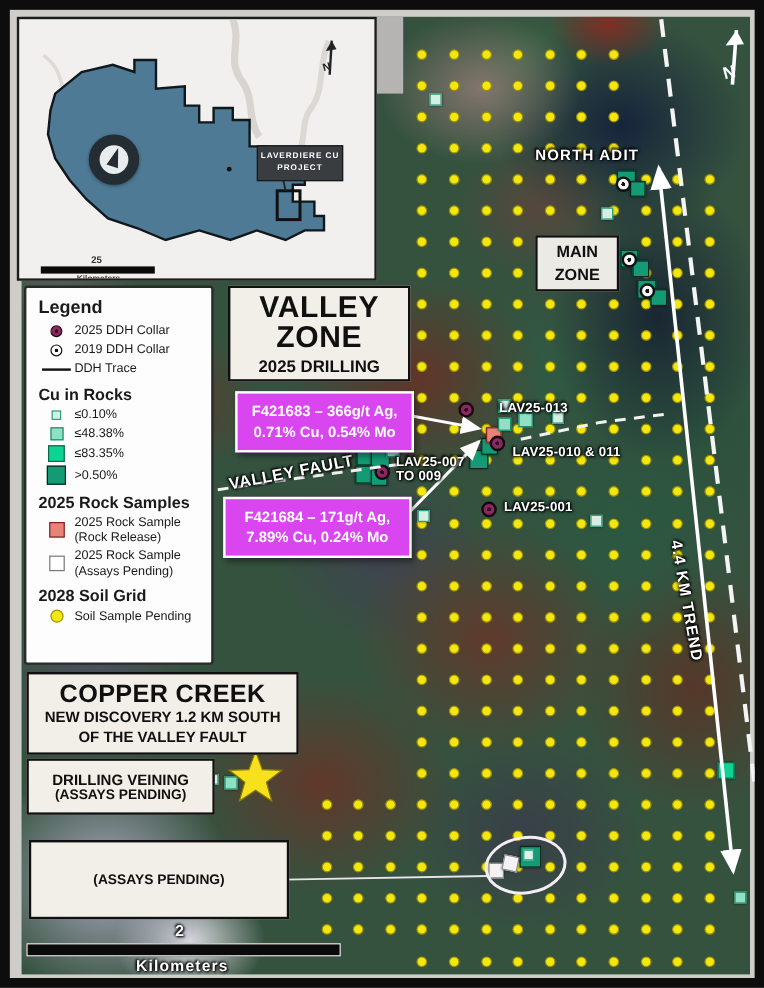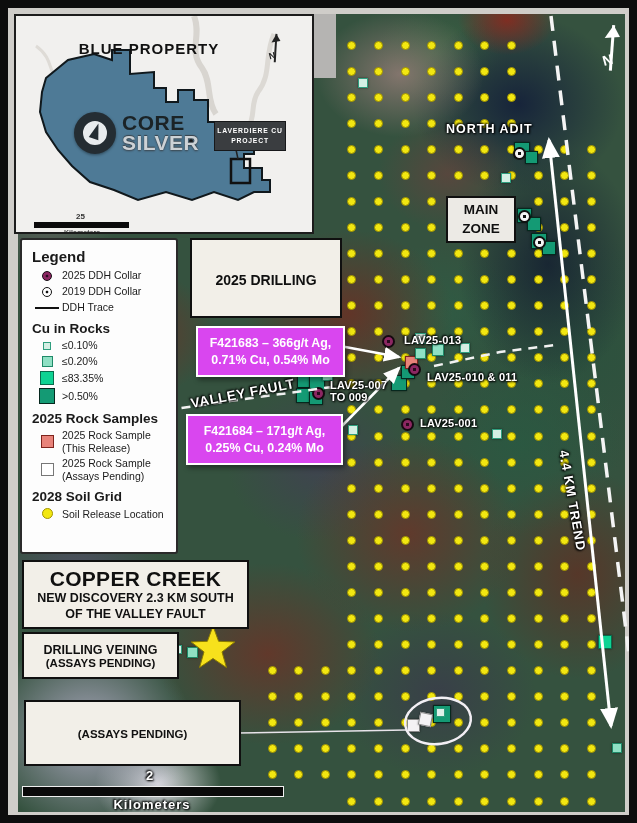--- a/index.html
+++ b/index.html
@@ -465,21 +465,21 @@
       </div>
       <div class="collar y2025" style="left: 381.5px; top: 334.5px;"></div>
       <div class="collar y2025" style="left: 407.5px; top: 362.5px;"></div>
       <div class="collar y2025" style="left: 400.5px; top: 417.5px;"></div>
       <div class="collar y2025" style="left: 311.5px; top: 386.5px;"></div>
       <div class="collar y2022" style="left: 512.5px; top: 146.5px;"></div>
       <div class="collar y2022" style="left: 517.5px; top: 209.5px;"></div>
       <div class="collar y2022" style="left: 532.5px; top: 235.5px;"></div>
     </div>
   <div id="label-layer">
-      <div class="collar-label" style="left: 404px; top: 334px;">LAV25-013</div>
+      <div class="collar-label" style="left: 416px; top: 334px;">LAV25-013</div>
       <div class="collar-label" style="left: 427px; top: 371px;">LAV25-010 &amp; 011</div>
       <div class="collar-label" style="left: 420px; top: 417px;">LAV25-001</div>
       <div class="collar-label" style="left: 330px; top: 379px;">LAV25-007
 TO 009</div>
     </div>
 
   <svg id="overlay-svg" viewBox="0 0 637 823">
     <defs>
       <marker id="ah" markerWidth="8" markerHeight="8" refX="6" refY="3" orient="auto-start-reverse">
         <path d="M0,0 L7,3 L0,6 Z" fill="#ffffff"></path>
@@ -502,34 +502,35 @@
   </svg>
 
   <div class="map-label" id="valley-fault-label">VALLEY FAULT</div>
   <div class="map-label" id="north-adit-label">NORTH ADIT</div>
   <div class="map-label" id="trend-label">4.4 KM TREND</div>
   <div class="map-label" id="scale-value">2</div>
   <div id="main-scalebar"></div>
   <div class="map-label" id="scale-unit">Kilometers</div>
 
   <div class="box" id="valley-zone-box">
+    <div class="t">VALLEY ZONE</div>
     <div class="s">2025 DRILLING</div>
   </div>
   <div class="dark-box" id="assay1-box">
     <div>F421683 – 366g/t Ag,</div>
     <div>0.71% Cu, 0.54% Mo</div>
   </div>
   <div class="dark-box" id="assay2-box">
     <div>F421684 – 171g/t Ag,</div>
-    <div>0.25% Cu, 0.24% Mo</div>
+    <div>7.89% Cu, 0.24% Mo</div>
   </div>
   <div class="box" id="main-zone-box">MAIN ZONE</div>
   <div class="box" id="copper-creek-box">
     <div class="t">COPPER CREEK</div>
-    <div class="s">NEW DISCOVERY 2.3 KM SOUTH OF THE VALLEY FAULT</div>
+    <div class="s">NEW DISCOVERY 1.2 KM SOUTH OF THE VALLEY FAULT</div>
   </div>
   <div class="box" id="stockwork-box">
     <div class="t">DRILLING VEINING</div>
     <div class="s">(ASSAYS PENDING)</div>
   </div>
   <div class="box" id="porphyry-box">
     <div class="s">(ASSAYS PENDING)</div>
   </div>
 
   <div id="inset">
@@ -540,27 +541,22 @@
       <path fill="#4e7a96" stroke="#10181c" stroke-width="2" d="M30,62 L52,44 L78,38 L96,44 L96,34 L114,34 L114,58 L138,56 L138,72 L150,72 L150,86 L162,86 L162,74 L178,74 L178,84 L192,84 L192,106 L206,106 L206,116 L220,116 L220,126 L238,126 L238,138 L228,138 L228,152 L246,152 L246,164 L254,164 L254,176 L238,176 L222,184 L198,176 L176,184 L150,176 L122,184 L98,174 L74,166 L56,150 L42,134 L30,116 L24,96 L26,76 Z"></path>
       <rect x="215" y="143" width="19" height="24" fill="none" stroke="#111" stroke-width="2.5"></rect>
       <line x1="219" y1="129" x2="222" y2="143" stroke="#222" stroke-width="1.5"></line>
       <circle cx="175" cy="125" r="2" fill="#111"></circle>
       <g transform="translate(250,16) rotate(-15 8 16)">
         <line x1="5" y1="30" x2="14" y2="3" stroke="#222" stroke-width="2"></line>
         <polygon points="14,3 7,10 16,11" fill="#222"></polygon>
         <text x="1" y="26" font-size="9" font-weight="900" fill="#222">N</text>
       </g>
     </svg>
-    <div id="inset-title">BLUE PROPERTY</div>
     <div id="logo">
       <div id="logo-emblem"></div>
-      <div id="logo-words">
-        <div id="logo-word1">CORE</div>
-        <div id="logo-word2">SILVER</div>
-      </div>
     </div>
     <div id="project-label">LAVERDIERE CU PROJECT</div>
     <div id="inset-scale-value">25</div>
     <div id="inset-scalebar"></div>
     <div id="inset-scale-unit">Kilometers</div>
   </div>
 
   <div id="legend">
     <div id="legend-title">Legend</div>
     <div id="legend-items">
@@ -576,41 +572,41 @@
           <div class="lg-icon trace"></div>
           <div class="lg-label">DDH Trace</div>
         </div>
         <div class="lg-header">Cu in Rocks</div>
         <div class="lg-row">
           <div class="lg-icon cu10"></div>
           <div class="lg-label">≤0.10%</div>
         </div>
         <div class="lg-row">
           <div class="lg-icon cu20"></div>
-          <div class="lg-label">≤0.20%</div>
+          <div class="lg-label">≤48.38%</div>
         </div>
         <div class="lg-row">
           <div class="lg-icon cu50"></div>
           <div class="lg-label">≤83.35%</div>
         </div>
         <div class="lg-row">
           <div class="lg-icon cu50p"></div>
           <div class="lg-label">&gt;0.50%</div>
         </div>
         <div class="lg-header">2025 Rock Samples</div>
         <div class="lg-row">
           <div class="lg-icon release"></div>
-          <div class="lg-label">2025 Rock Sample<div class="">(This Release)</div></div>
+          <div class="lg-label">2025 Rock Sample<div class="">(Rock Release)</div></div>
         </div>
         <div class="lg-row">
           <div class="lg-icon pending"></div>
           <div class="lg-label">2025 Rock Sample<div class="">(Assays Pending)</div></div>
         </div>
         <div class="lg-header">2028 Soil Grid</div>
         <div class="lg-row">
           <div class="lg-icon soil"></div>
-          <div class="lg-label">Soil Release Location</div>
+          <div class="lg-label">Soil Sample Pending</div>
         </div>
       </div>
   </div>
 
   <div id="frame"></div>
 </div>
 
 </body></html>

